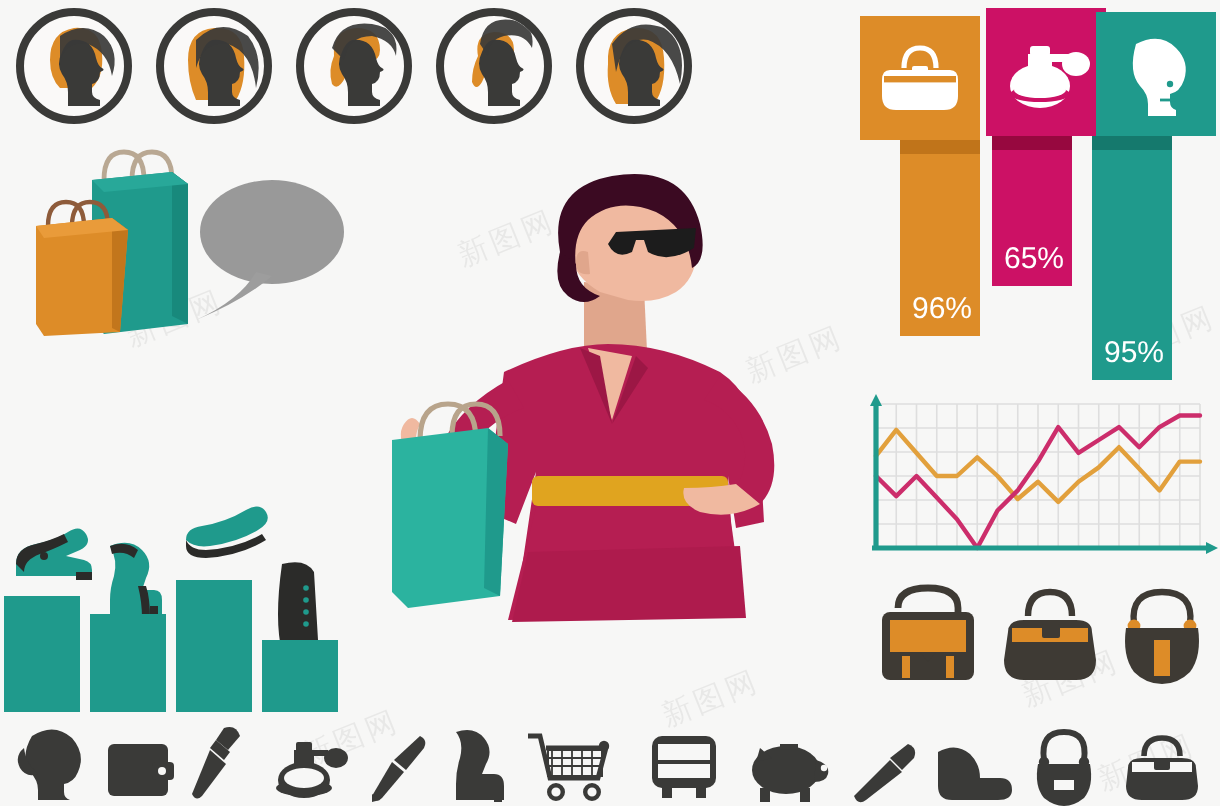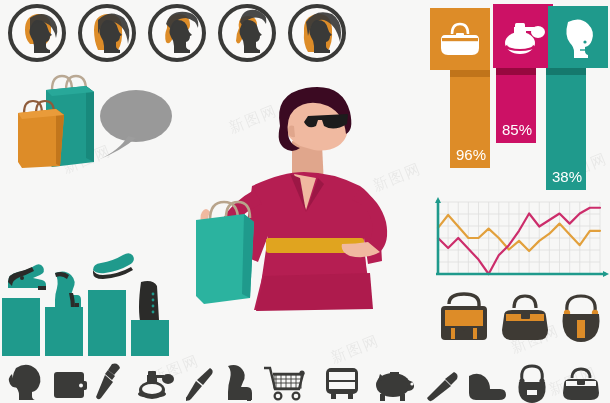--- a/index.html
+++ b/index.html
@@ -153,31 +153,31 @@
         <svg width="60" height="64" viewBox="0 0 60 62">
           <ellipse cx="27" cy="38" rx="15" ry="11" fill="#fff"></ellipse>
             <rect x="21" y="22" width="12" height="9" fill="#fff"></rect>
             <rect x="22" y="18" width="10" height="5" rx="1.5" fill="#fff"></rect>
             <ellipse cx="27" cy="42" rx="15" ry="4" fill="#cc1165"></ellipse>
             <ellipse cx="27" cy="40" rx="13" ry="4" fill="#fff"></ellipse>
             <path d="M33 22 l8 0 l0 4 l-8 0 z" fill="#fff"></path>
             <ellipse cx="45" cy="27" rx="7" ry="6" fill="#fff"></ellipse>
         </svg>
       </div>
-      <div class="banner-pct" style="left: 502px; top: 121px;">85%</div>
+      <div class="banner-pct" style="left: 502px; top: 121px;">65%</div>
       <div class="banner-body" style="left: 546px; top: 68px; width: 40px; height: 122px; background: rgb(31, 154, 140);"></div>
       <div class="banner-fold" style="left: 546px; top: 68px; width: 40px; height: 7px; background: rgb(21, 121, 109);"></div>
       <div class="banner-head" style="left: 548px; top: 6px; width: 60px; height: 62px; background: rgb(31, 154, 140);">
         <svg width="60" height="62" viewBox="0 0 60 62">
           <path d="M20 16 q12 -6 20 2 q7 7 4 16 q-2 6 -7 7 l0 4 q0 3 3 4 l0 3 l-14 0 l0 -6 q0 -5 -4 -9 q-6 -7 -2 -21 z" fill="#fff"></path>
             <circle cx="37" cy="36" r="1.6" fill="#1f9a8c"></circle>
             <path d="M32 44 l8 0" stroke="#1f9a8c" stroke-width="1.4"></path>
         </svg>
       </div>
-      <div class="banner-pct" style="left: 552px; top: 168px;">38%</div>
+      <div class="banner-pct" style="left: 552px; top: 168px;">95%</div>
     </div>
 
   <div class="abs" style="left:182px;top:86px;">
     <svg width="230" height="275" viewBox="0 0 230 275">
 
       <path d="M110 55 L110 100 L142 100 L140 58 Z" fill="#e0a68c"></path>
 
       <path d="M70 100 Q100 86 122 86 Q150 86 178 100 Q196 112 198 140
                L200 175 L186 178 L182 152
                L186 215 L76 218 L86 150 L76 176 L62 170 L66 130 Z" fill="#b51e52"></path>

